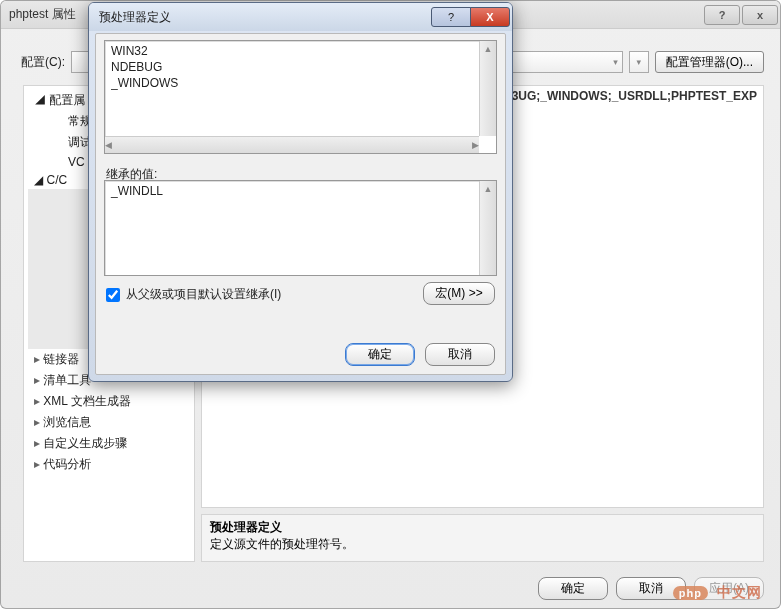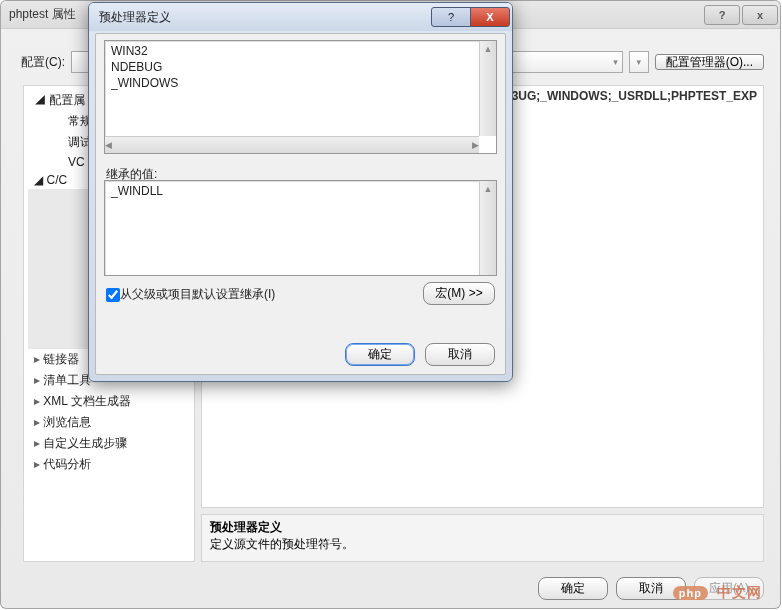--- a/index.html
+++ b/index.html
@@ -55,21 +55,21 @@
     .config-row .lbl { font-size: 12px; color:#222; }
     .config-dropdown {
       flex: 1;
       height: 22px;
       border: 1px solid #aaa;
       background: linear-gradient(#fff,#eee);
       display:flex; align-items: center; justify-content: flex-end;
       padding: 0 4px;
     }
     .cfg-btn {
-      height: 16px;
+      height: 22px;
       padding: 0 10px;
       border: 1px solid #888;
       background: linear-gradient(#fff,#e5e5e5);
       border-radius: 3px;
       display:flex; align-items:center;
     }
 
     
     .tree {
       position: absolute;
@@ -216,21 +216,21 @@
       line-height:16px; color:#222;
     }
     .listbox2 .vscroll{
       position:absolute; top:0; right:0; width:17px; bottom:0;
       background:linear-gradient(90deg,#efefef,#dcdcdc);
       border-left:1px solid #ccc;
     }
 
     .checkrow{
       position:absolute; top:252px; left:10px;
-      display:flex; align-items:center; color:#222;
+      display:flex; align-items:center; gap:6px; color:#222;
     }
     .checkrow input{ width:14px; height:14px; }
 
     .macrobtn{
       position:absolute; top:248px; right:10px;
       min-width:72px;
     }
     .okcancel{
       position:absolute; bottom:8px; right:10px;
       display:flex; gap:10px;

